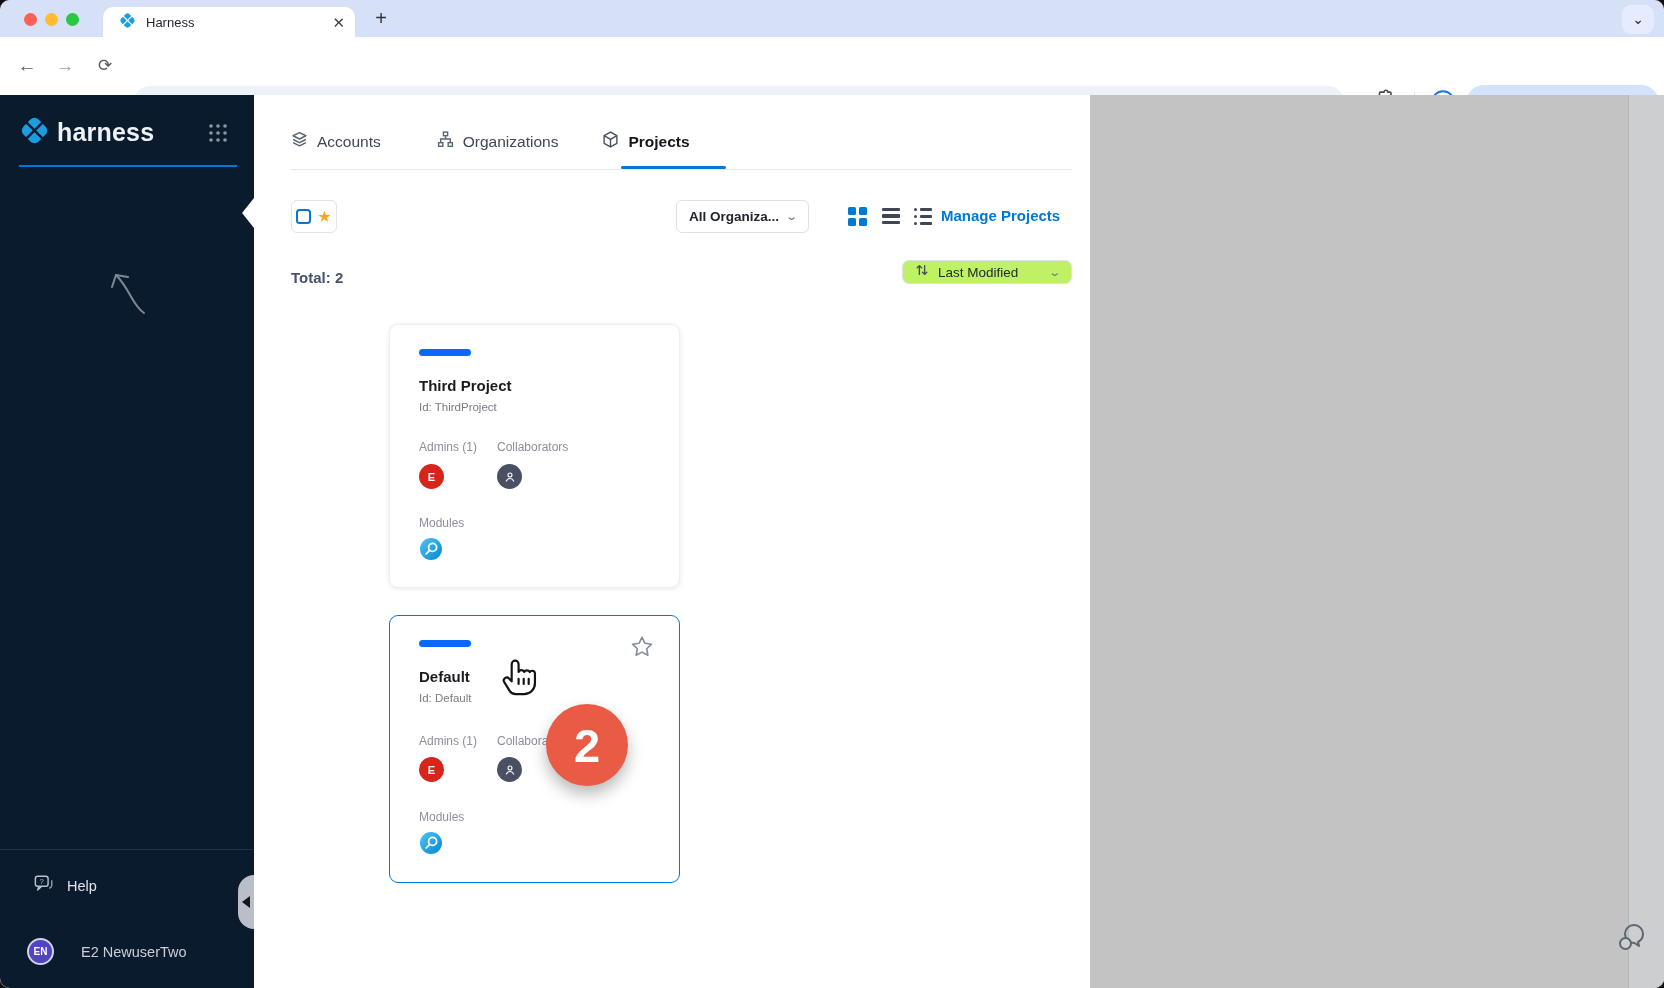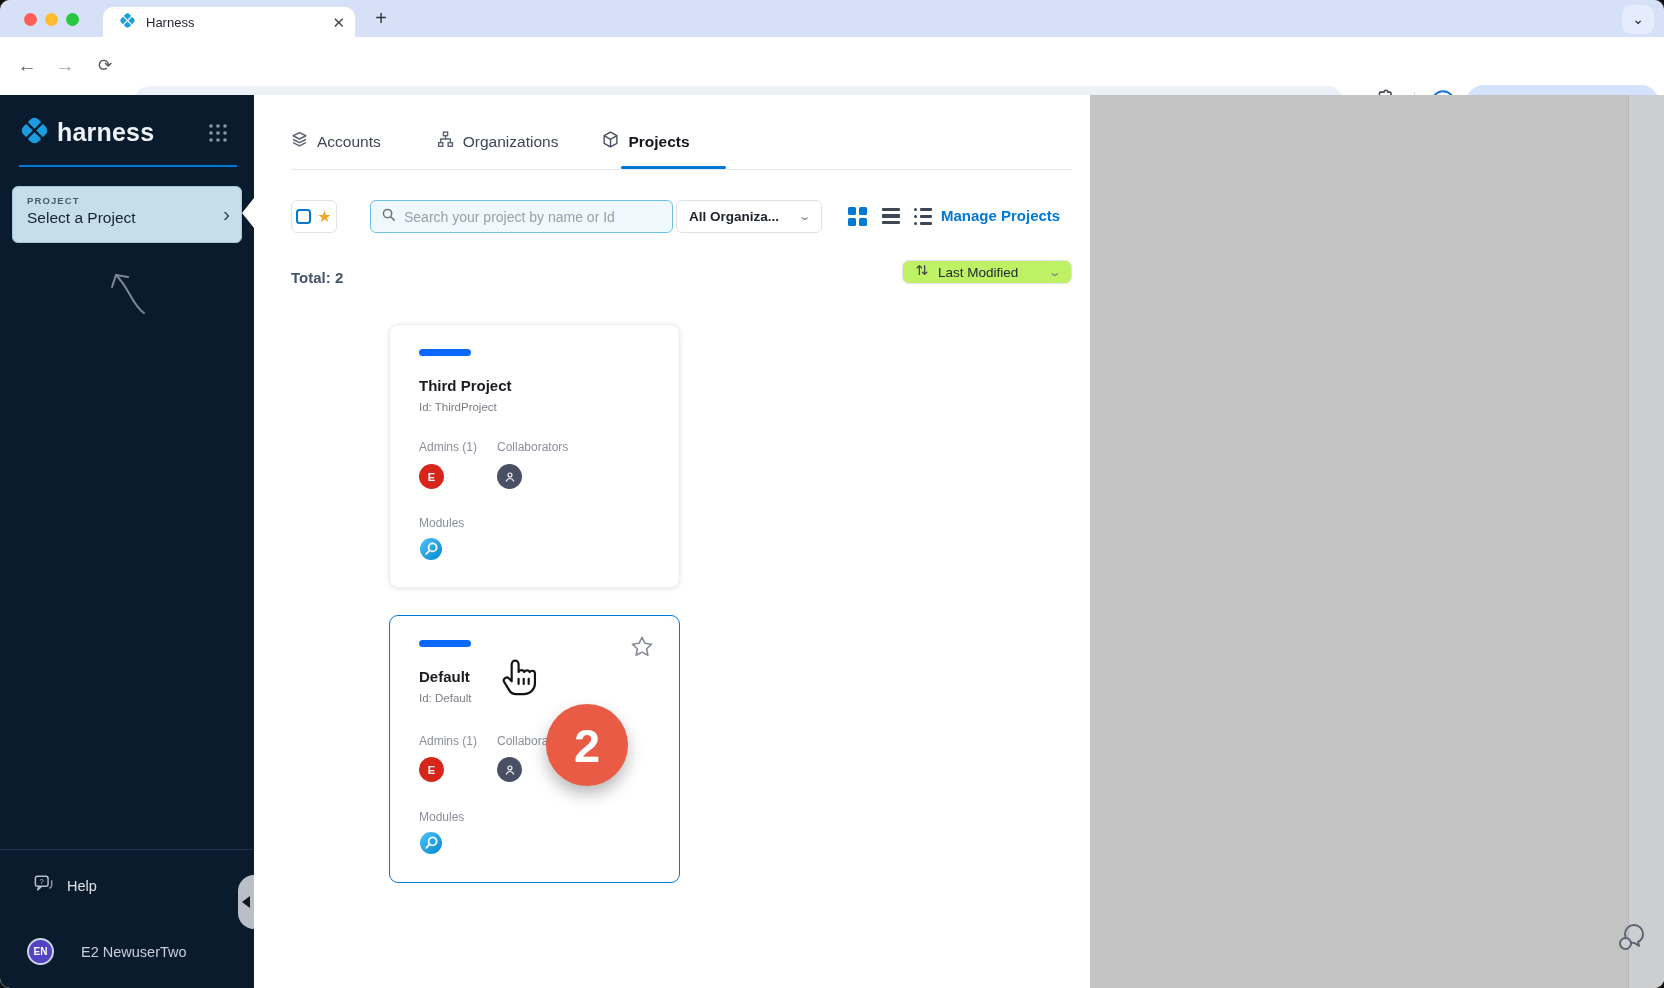--- a/index.html
+++ b/index.html
@@ -74,21 +74,21 @@
 
   .fav-pill { position:absolute; left:27px; top:105px; width:46px; height:33px; background:#fff;
               border:1px solid #e3e4e9; border-radius:6px; display:flex; align-items:center; justify-content:center; gap:6px; }
   .cbx { width:15px; height:15px; border:2px solid #0278d5; border-radius:3.5px; background:#fff; }
   .star-gold { color:#f6a523; font-size:16px; line-height:1; }
   .searchbox { position:absolute; left:106px; top:105px; width:303px; height:33px; background:#eef8fd;
                border:1px solid #6fc0ea; border-radius:6px; display:flex; align-items:center; padding:0 10px; }
   .searchbox input { border:none; outline:none; background:transparent; margin-left:8px; flex:1;
                      font-size:14px; color:#2a2e36; font-family:"Liberation Sans", sans-serif; }
   .searchbox input::placeholder { color:#98a0ac; }
-  .org-select { position:absolute; left:412px; top:105px; width:146px; height:33px; background:#fff;
+  .org-select { position:absolute; left:412px; top:105px; width:133px; height:33px; background:#fff;
                 border:1px solid #dfe1e7; border-radius:6px; display:flex; align-items:center; padding:0 12px; cursor:pointer; }
   .org-select .lbl { flex:1; font-size:13.5px; font-weight:700; color:#20242c; }
   .chev-down { font-size:11px; color:#6b7280; transform:scaleX(1.4); }
   .view-grid { position:absolute; left:584px; top:112px; width:19px; height:19px; display:grid;
                grid-template-columns:8px 8px; grid-template-rows:8px 8px; gap:3px; cursor:pointer; }
   .view-grid i { background:#0278d5; border-radius:1.5px; }
   .view-rows { position:absolute; left:618px; top:113px; width:18px; cursor:pointer; }
   .view-rows i { display:block; height:3.4px; background:#3f4654; margin-bottom:3px; border-radius:1px; }
   .view-list { position:absolute; left:650px; top:113px; width:19px; cursor:pointer; }
   .view-list .ln { display:flex; align-items:center; margin-bottom:4px; }
@@ -224,25 +224,20 @@
           <circle cx="3" cy="10" r="1.8"></circle>
             <circle cx="10" cy="10" r="1.8"></circle>
             <circle cx="17" cy="10" r="1.8"></circle>
           <circle cx="3" cy="17" r="1.8"></circle>
             <circle cx="10" cy="17" r="1.8"></circle>
             <circle cx="17" cy="17" r="1.8"></circle>
           </svg>
       </span>
       <div class="side-div"></div>
 
-      <div class="proj-card">
-        <div class="proj-label">PROJECT</div>
-        <div class="proj-value">Select a Project</div>
-        <div class="proj-chev">›</div>
-      </div>
 
       <span class="doodle">
         <svg width="58" height="56" viewBox="0 0 58 56" fill="none" stroke="#7e8798" stroke-width="2" stroke-linecap="round">
           <path d="M46 50 C 34 42, 32 26, 18 12"></path>
           <path d="M18 12 L14 24"></path>
             <path d="M18 12 L30 14"></path>
           </svg>
       </span>
 
       <div class="side-bottom-div"></div>
@@ -299,29 +294,20 @@
           </span>
           <span class="lbl">Projects</span>
         </div>
       </div>
       <div class="tabs-line"></div>
       <div class="tab-underline"></div>
 
       <div class="fav-pill">
         <span class="cbx"></span>
         <span class="star-gold">★</span>
-      </div>
-      <div class="searchbox">
-        <span>
-          <svg width="15" height="15" viewBox="0 0 16 16" fill="none" stroke="#6d7584" stroke-width="1.6" stroke-linecap="round">
-            <circle cx="7" cy="7" r="4.4"></circle>
-              <path d="M10.4 10.4L14 14"></path>
-            </svg>
-        </span>
-        <input type="text" placeholder="Search your project by name or Id" style="">
       </div>
       <div class="org-select">
         <span class="lbl">All Organiza...</span>
         <span class="chev-down">⌄</span>
       </div>
       <div class="view-grid">
           <i></i>
           <i></i>
           <i></i>
           <i></i>

